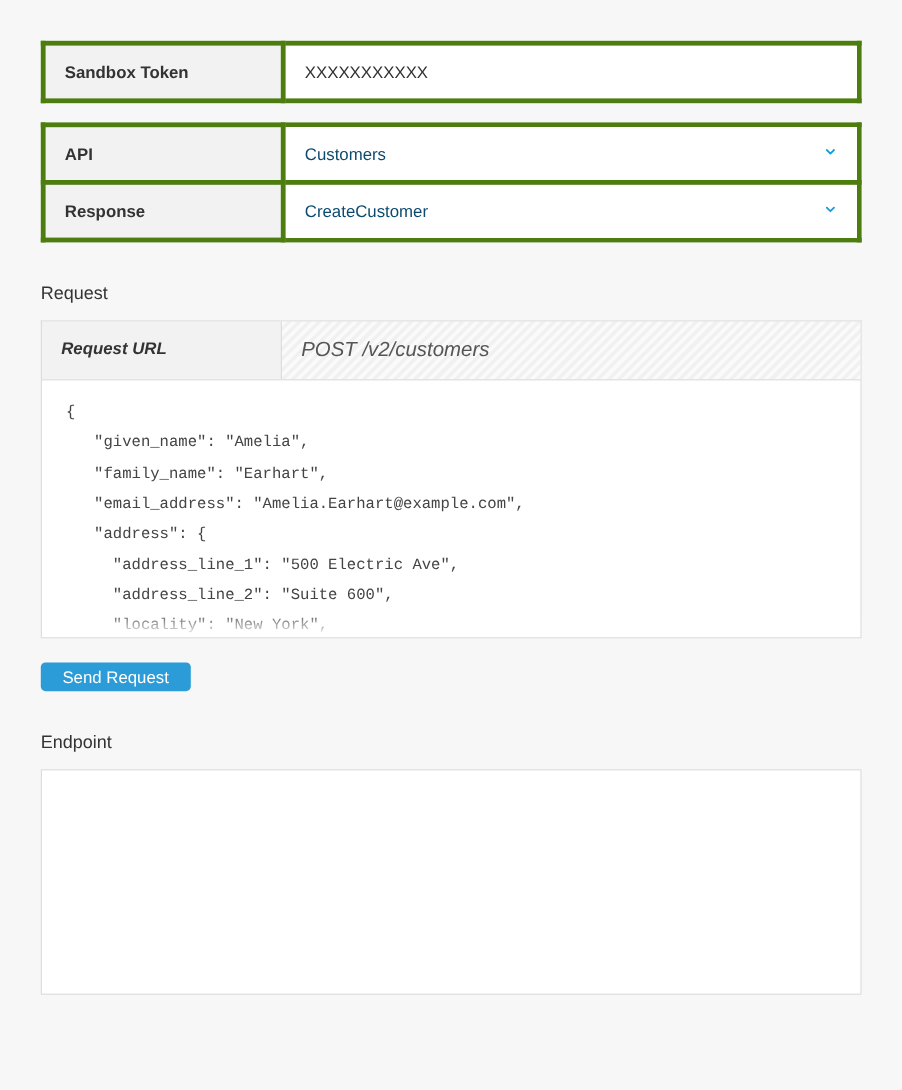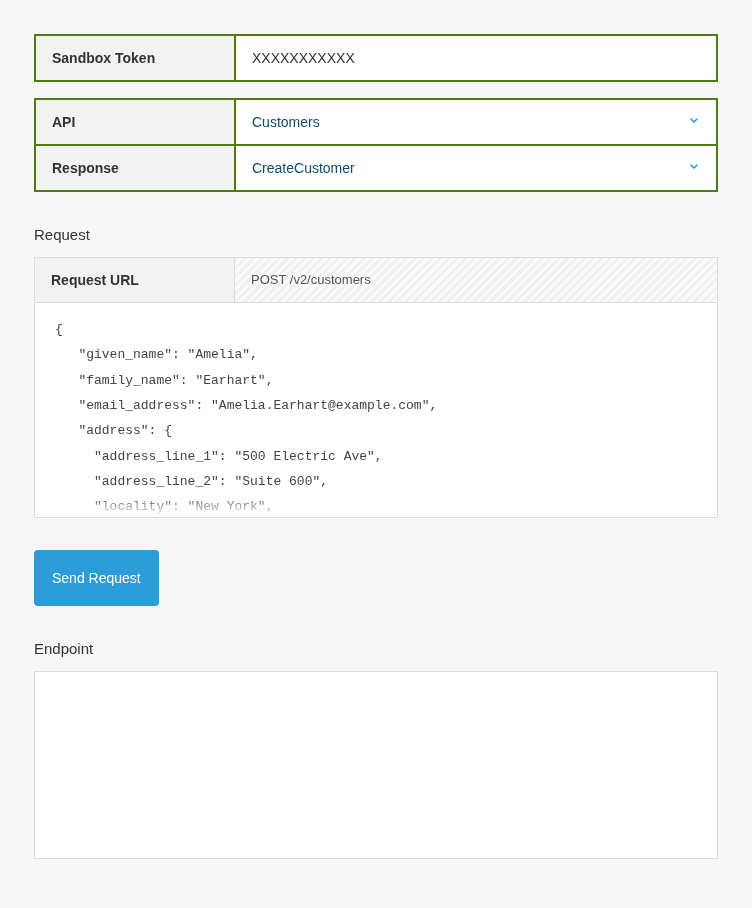--- a/index.html
+++ b/index.html
@@ -15,21 +15,21 @@
   .container {
     padding: 34px;
   }
   .config-table {
     width: 100%;
     border-collapse: collapse;
     margin-bottom: 16px;
     background: #fff;
   }
   .config-table td {
-    border: 2px solid #4d7c0f;
+    border: 4px solid #4d7c0f;
     padding: 14px 16px;
     vertical-align: middle;
   }
   .config-table td.label-cell {
     width: 200px;
     background: #f2f2f2;
     font-weight: 600;
     color: #333;
   }
   .config-table td.value-cell {
@@ -53,40 +53,41 @@
     font-weight: 500;
     color: #333;
     margin-top: 34px;
     margin-bottom: 14px;
   }
   .request-url-row {
     display: flex;
     width: 100%;
     border: 1px solid #ddd;
     border-bottom: none;
+    font-style: italic;
   }
   .request-url-label {
     width: 200px;
     background: #f2f2f2;
     padding: 14px 16px;
     font-weight: 600;
     border-right: 1px solid #ddd;
   }
   .request-url-value {
     flex: 1;
     padding: 14px 16px;
     background: repeating-linear-gradient(
       -45deg,
       #fafafa,
       #fafafa 3px,
       #f1f1f1 3px,
       #f1f1f1 6px
     );
     color: #555;
-    font-size: 13px;
+    font-size: 17px;
   }
   .code-box {
     width: 100%;
     height: 216px;
     border: 1px solid #ddd;
     background: #fff;
     padding: 14px 20px;
     font-family: "SFMono-Regular", Consolas, "Liberation Mono", Menlo, monospace;
     font-size: 13px;
     line-height: 1.95;
@@ -96,26 +97,26 @@
     position: relative;
   }
   .code-fade {
     position: absolute;
     left: 0; right: 0; bottom: 0;
     height: 22px;
     background: linear-gradient(to bottom, rgba(255,255,255,0), #fff);
   }
   .btn-primary {
     display: inline-block;
-    margin-top: 32px;
+    margin-top: 20px;
     background: #2b9cd8;
     color: #fff;
     border: none;
     border-radius: 4px;
-    padding: 20px 18px;
+    padding: 4px 18px;
     font-size: 14px;
     font-weight: 500;
     cursor: pointer;
   }
   .response-box {
     width: 100%;
     height: 188px;
     border: 1px solid #ddd;
     background: #fff;
   }

